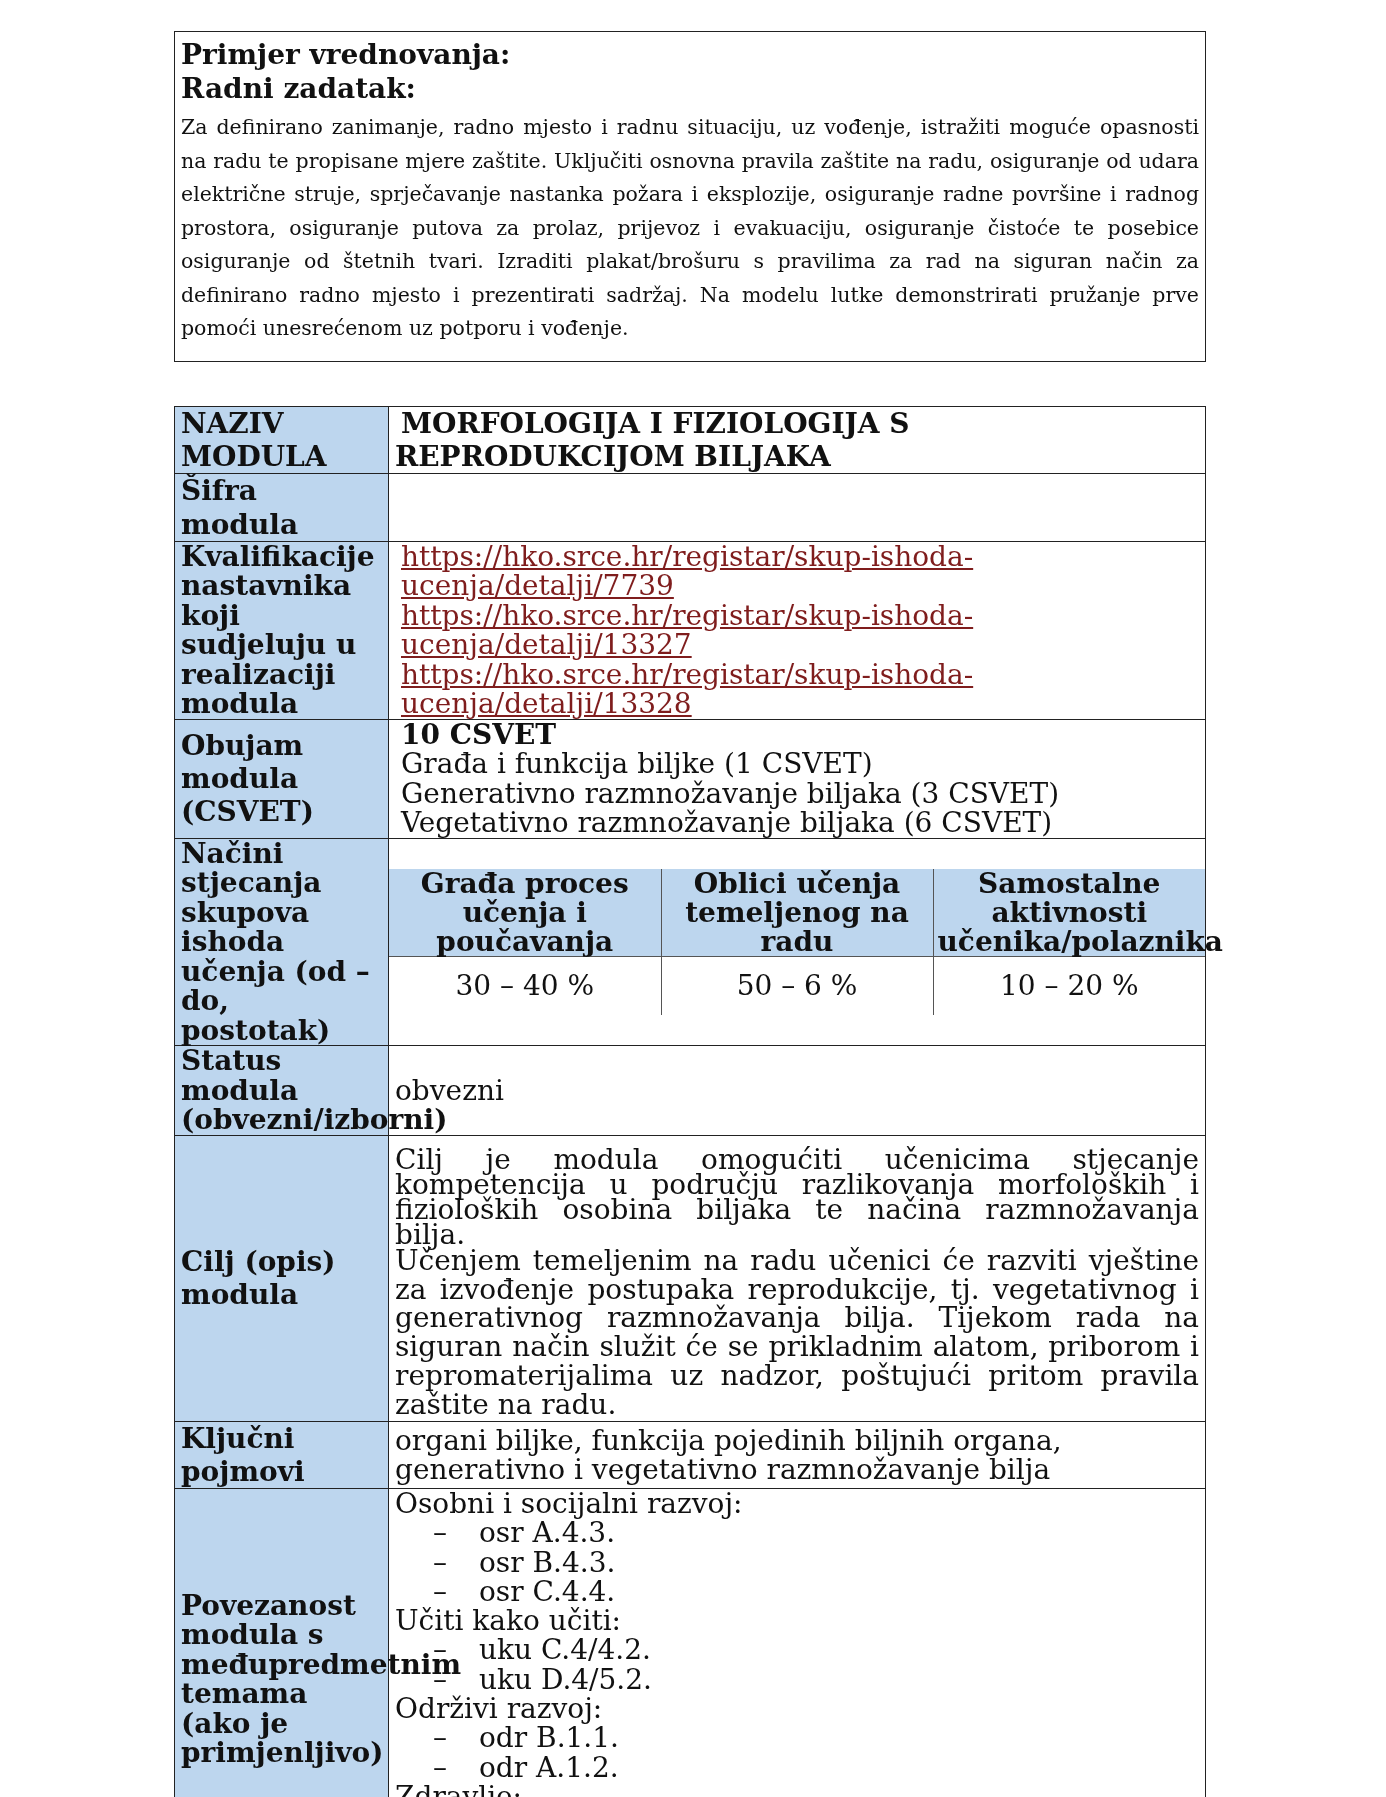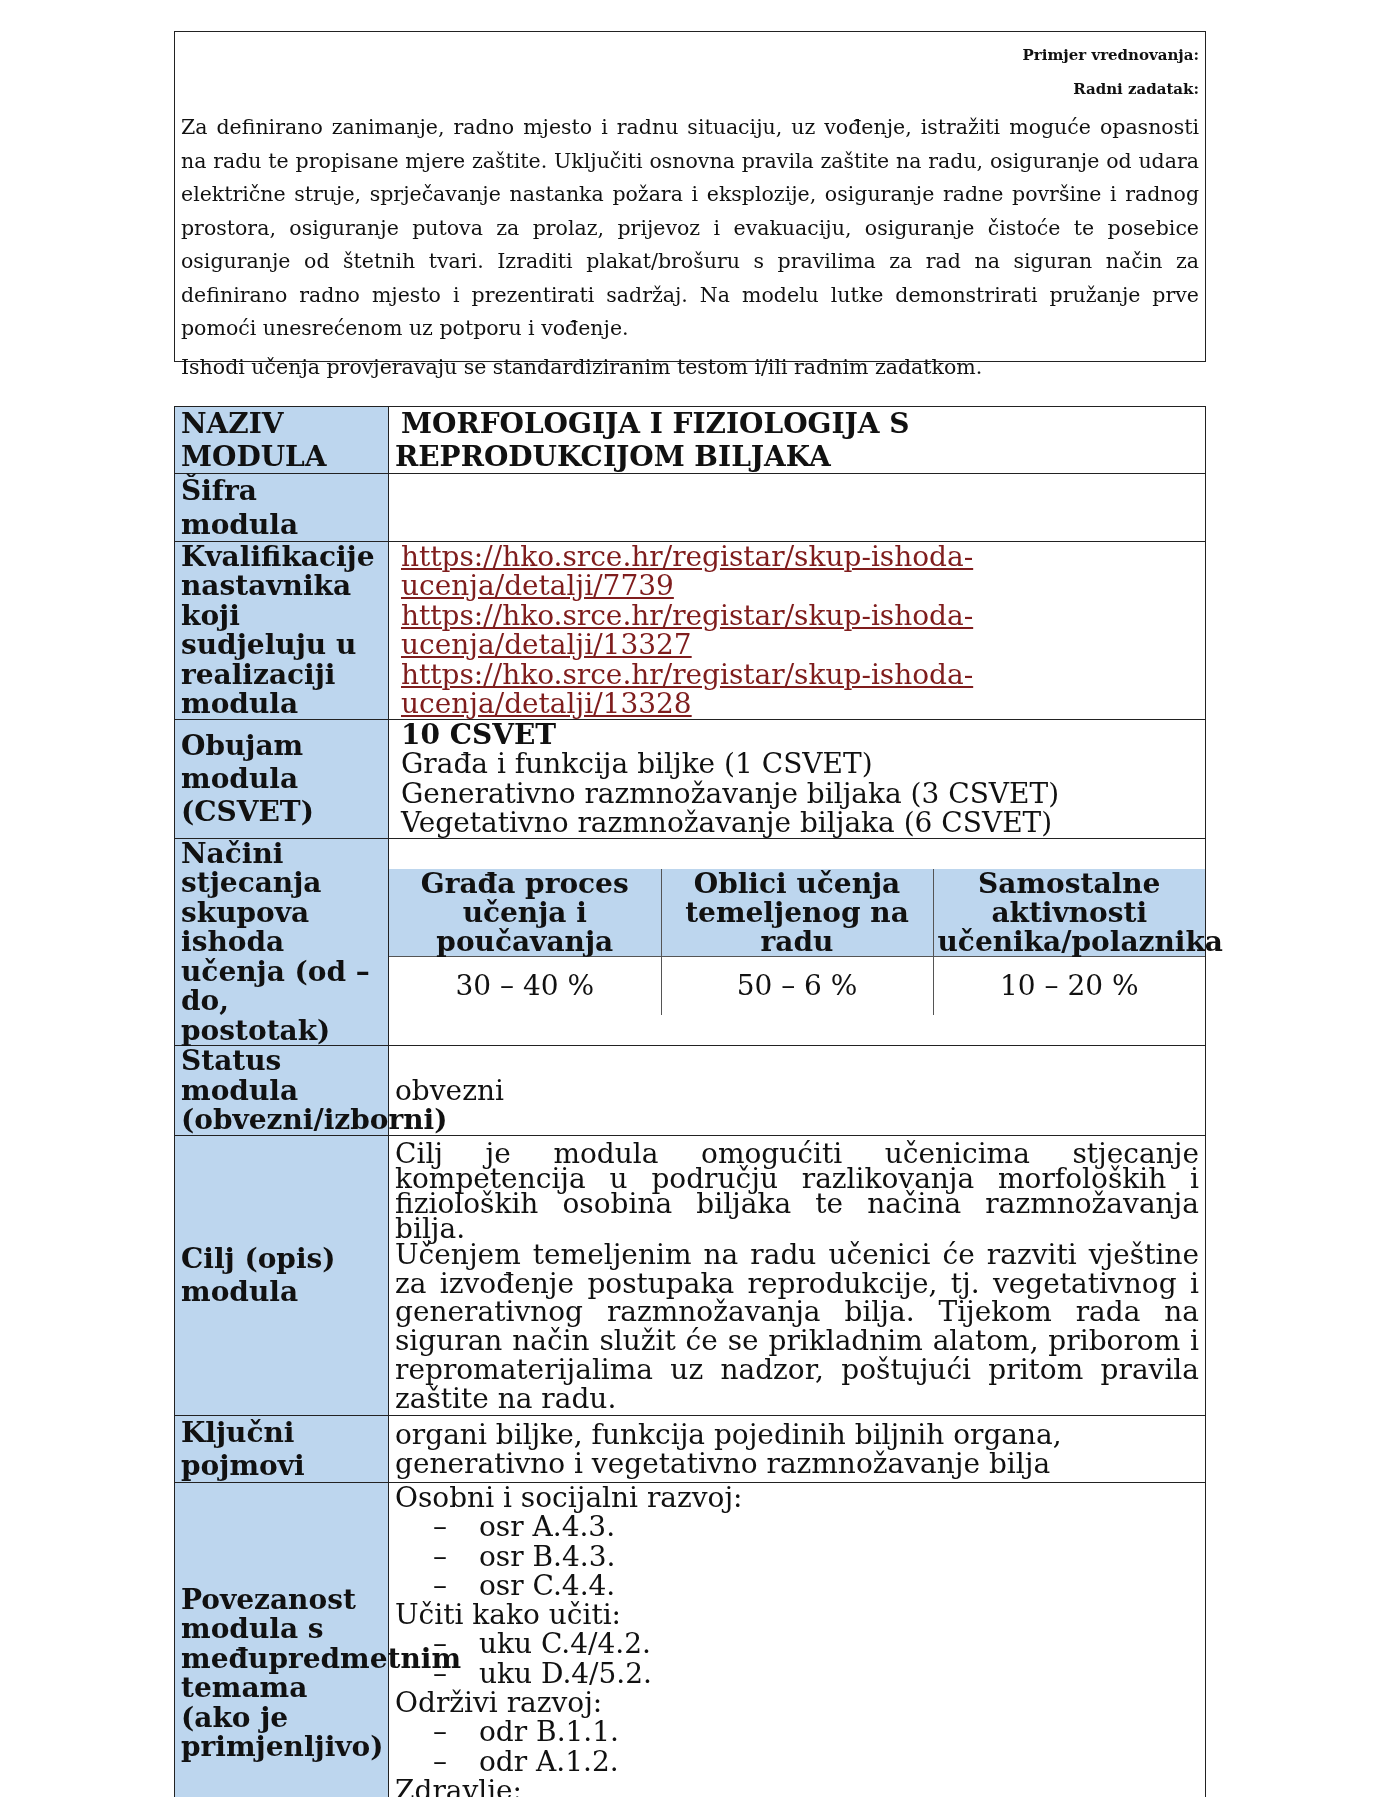--- a/index.html
+++ b/index.html
@@ -6,21 +6,21 @@
   body {
     width: 1386px; height: 1797px; position: relative;
     font-family: "DejaVu Serif", "Liberation Serif", serif;
     color: #111;
   }
   .box {
     position: absolute; left: 174px; top: 31px; width: 1032px; height: 331px;
     border: 1.5px solid #222; box-sizing: border-box; padding: 6px 6px 0 6px;
     font-size: 20.5px; line-height: 33.5px;
   }
-  .box .bold { font-weight: bold; font-size: 15px; line-height: 34px; text-align: right; }
+  .box .bold { font-weight: bold; font-size: 28px; line-height: 34px; }
   .box .para { text-align: justify; margin-top: 5px; }
   .box .para2 { margin-top: 5px; }
 
   table.mod {
     position: absolute; left: 174px; top: 406px; width: 1032px;
     border-collapse: collapse; table-layout: fixed;
     font-size: 28px; line-height: 33.2px;
   }
   table.mod > tbody > tr > td { border: 1.5px solid #222; vertical-align: middle; padding: 0 6px; }
   td.lab { background: #bdd6ee; font-weight: bold; width: 201px; }
@@ -40,21 +40,20 @@
   .bullet { padding-left: 38px; }
   .bullet .dash { display: inline-block; width: 46px; }
 </style>
 </head>
 <body>
 
 <div class="box">
   <div class="bold">Primjer vrednovanja:</div>
   <div class="bold">Radni zadatak:</div>
   <div class="para">Za definirano zanimanje, radno mjesto i radnu situaciju, uz vođenje, istražiti moguće opasnosti na radu te propisane mjere zaštite. Uključiti osnovna pravila zaštite na radu, osiguranje od udara električne struje, sprječavanje nastanka požara i eksplozije, osiguranje radne površine i radnog prostora, osiguranje putova za prolaz, prijevoz i evakuaciju, osiguranje čistoće te posebice osiguranje od štetnih tvari. Izraditi plakat/brošuru s pravilima za rad na siguran način za definirano radno mjesto i prezentirati sadržaj. Na modelu lutke demonstrirati pružanje prve pomoći unesrećenom uz potporu i vođenje.</div>
-  <div class="para2">Ishodi učenja provjeravaju se standardiziranim testom i/ili radnim zadatkom.</div>
 </div>
 
 <table class="mod">
   <tbody>
     <tr style="height:62px">
       <td class="lab">NAZIV MODULA</td>
       <td class="val"><span class="title-val">MORFOLOGIJA I FIZIOLOGIJA S REPRODUKCIJOM BILJAKA</span></td>
     </tr>
     <tr style="height:61px">
       <td class="lab">Šifra modula</td>
@@ -95,21 +94,21 @@
         </tbody>
           </table>
       </td>
     </tr>
     <tr>
       <td class="lab" style="line-height:29.5px">Status modula (obvezni/izborni)</td>
       <td class="val">obvezni</td>
     </tr>
     <tr>
       <td class="lab">Cilj (opis) modula</td>
-      <td class="val just" style="line-height:28.8px;padding-top:5px;padding-bottom:1px">
+      <td class="val just" style="line-height:28.8px;padding-top:11px;padding-bottom:1px">
         <div style="line-height:25px">Cilj je modula omogućiti učenicima stjecanje kompetencija u području razlikovanja morfoloških i fizioloških osobina biljaka te načina razmnožavanja bilja.</div>
         <div>Učenjem temeljenim na radu učenici će razviti vještine  za izvođenje postupaka reprodukcije, tj. vegetativnog i generativnog razmnožavanja  bilja. Tijekom rada na siguran način služit će se prikladnim alatom, priborom i repromaterijalima uz nadzor,  poštujući pritom pravila zaštite na radu.</div>
       </td>
     </tr>
     <tr>
       <td class="lab">Ključni pojmovi</td>
       <td class="val" style="line-height:29px">organi biljke, funkcija pojedinih biljnih organa, generativno i vegetativno razmnožavanje bilja</td>
     </tr>
     <tr>
       <td class="lab" style="line-height:29.5px">Povezanost modula s međupredmetnim temama (ako je primjenljivo)</td>

